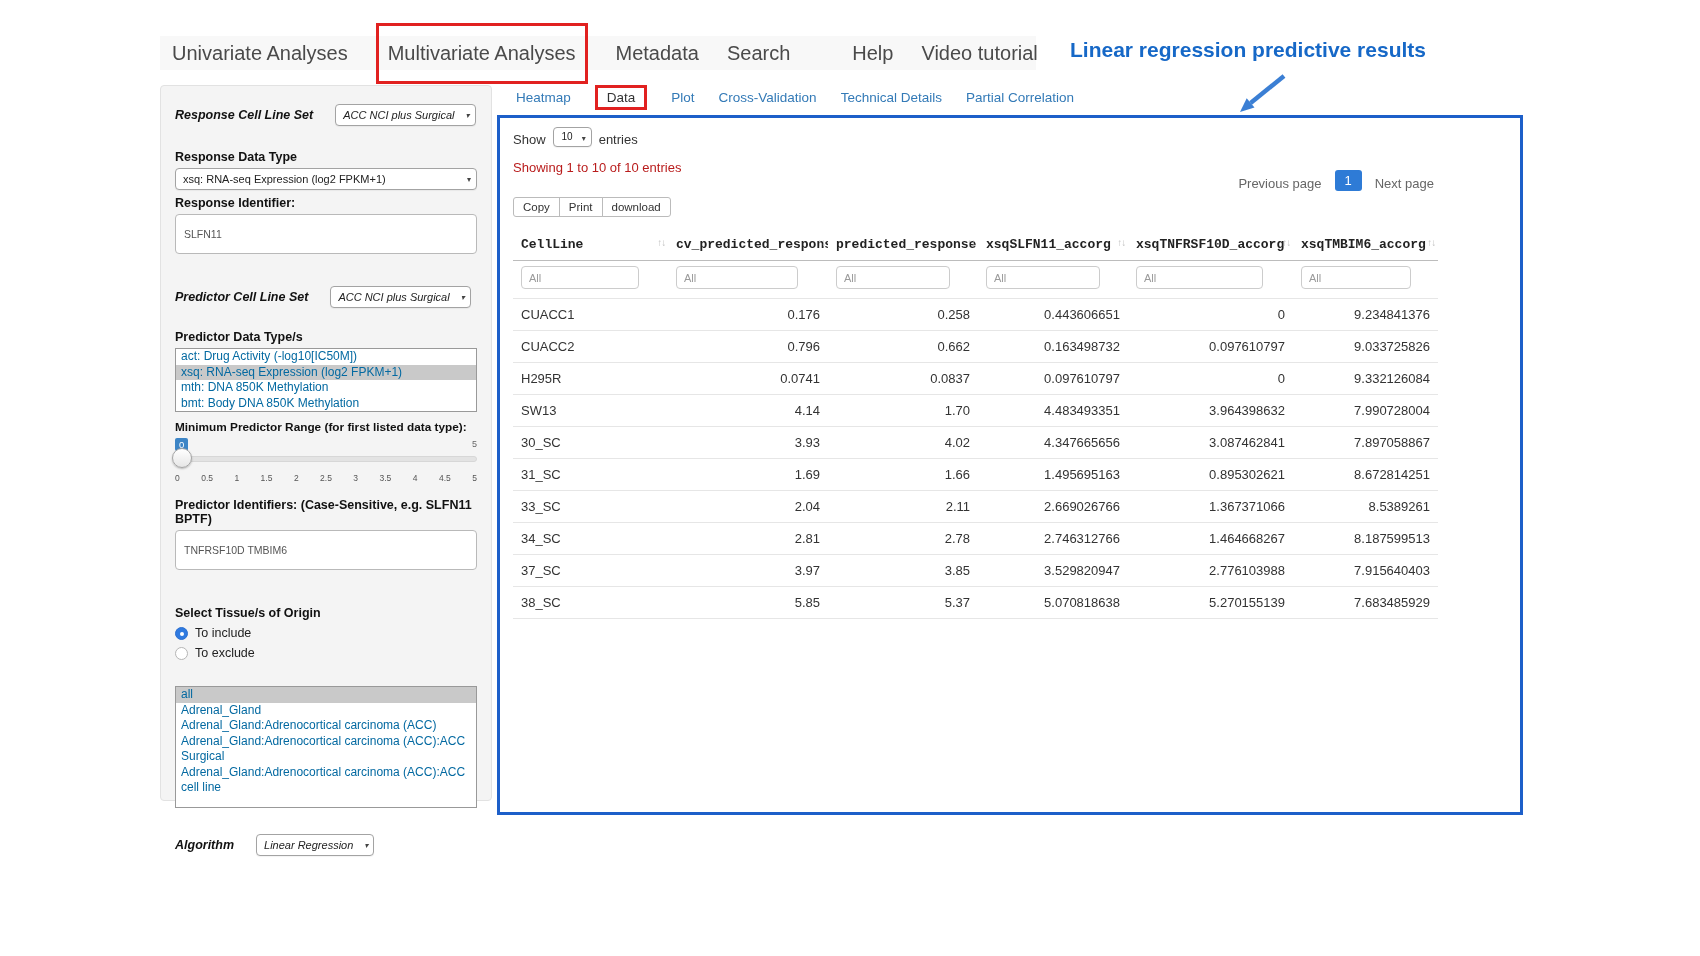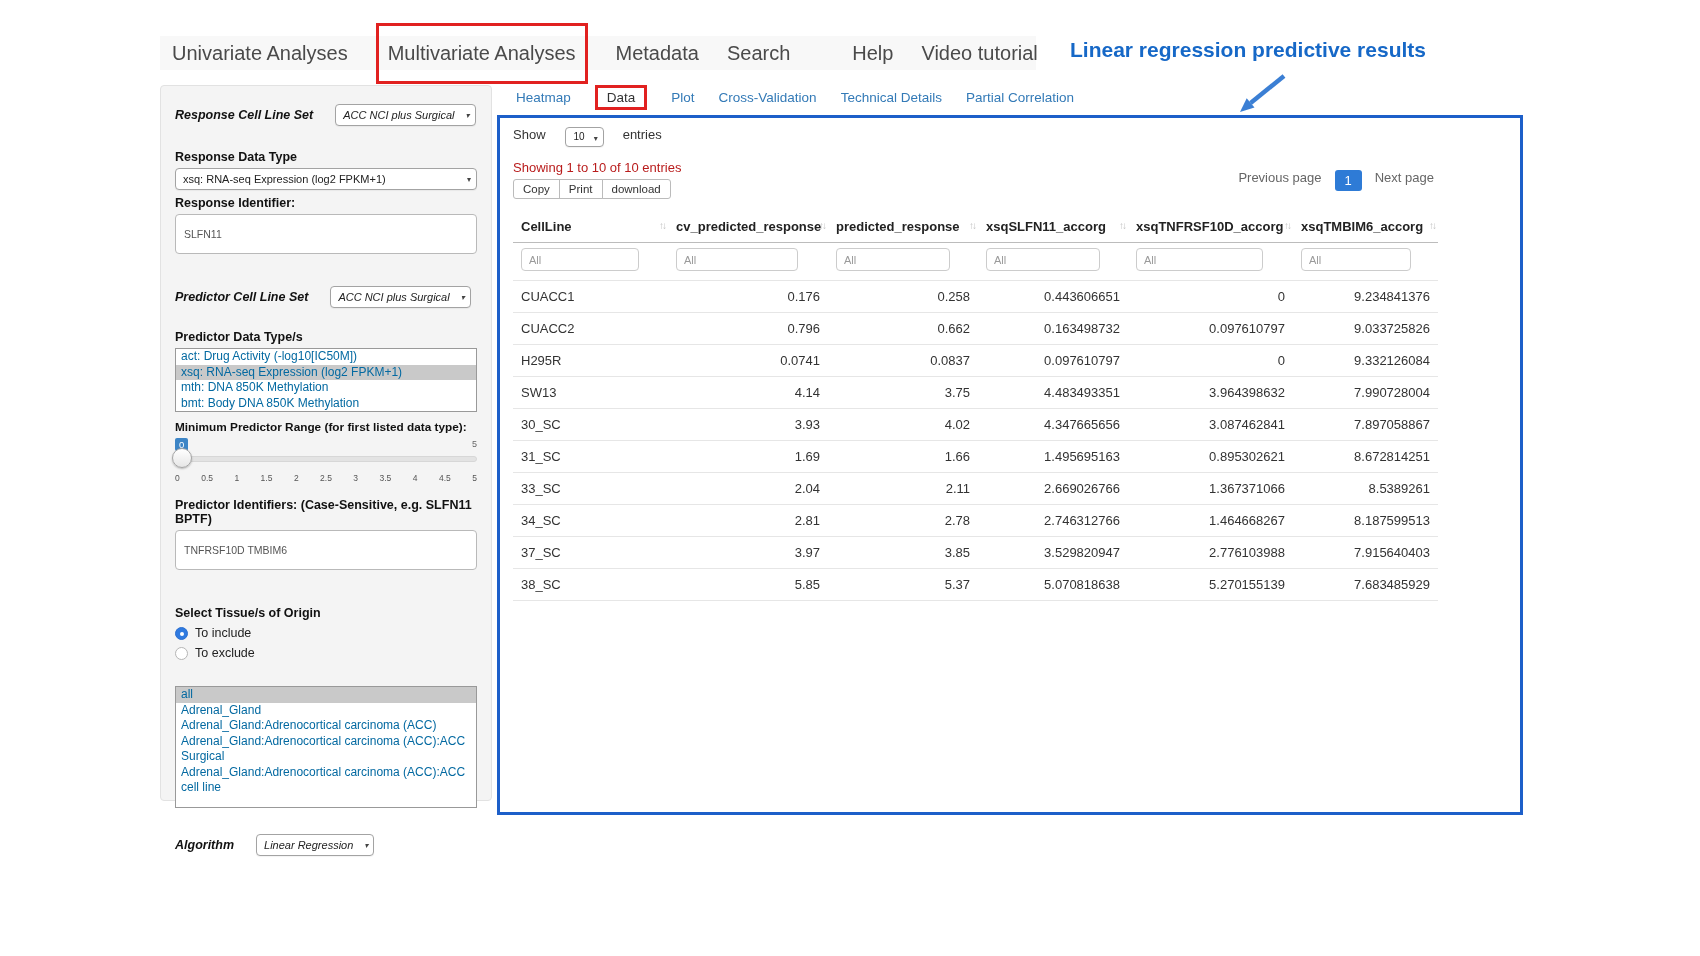--- a/index.html
+++ b/index.html
@@ -46,33 +46,33 @@
   .mt24{margin-top:24px;}.mt26{margin-top:26px;}.mt32{margin-top:32px;}.mt36{margin-top:36px;}
 
   
   .tabs{position:absolute;left:516px;top:85px;display:flex;align-items:center;gap:24px;font-size:13.5px;color:var(--link-blue,#337ab7);}
   .tab{cursor:pointer;white-space:nowrap;}
   .tab.active{color:#333;}
   .tabs .red-box{padding:2px 9px;}
 
   
   .panel{position:absolute;left:497px;top:115px;width:1026px;height:700px;border:3px solid var(--accent-blue,#1d5fc9);background:#fff;padding:9px 13px;}
-  .show-row{display:flex;align-items:flex-start;gap:19px;font-size:13px;color:#333;}
+  .show-row{display:flex;align-items:flex-end;gap:7px;font-size:13px;color:#333;}
   .sel-box.small{padding:2px 18px 2px 8px;font-size:10px;}
   .showing{margin-top:13px;font-size:13px;color:#b91c1c;}
-  .pagination{position:absolute;top:52px;right:86px;display:flex;align-items:flex-start;gap:13px;font-size:13px;color:#666;}
+  .pagination{position:absolute;top:52px;right:86px;display:flex;align-items:flex-end;gap:13px;font-size:13px;color:#666;}
   .page-btn{cursor:pointer;}
   .page-num{background:var(--pagination-active,#2e7bd6);color:#fff;padding:3px 10px;border-radius:3px;cursor:pointer;}
-  .btn-group{margin-top:4px;display:flex;}
+  .btn-group{margin-top:22px;display:flex;}
   .btn-group button{font-size:11.5px;padding:3px 9px;background:#fff;border:1px solid #bbb;color:#333;margin-right:-1px;cursor:pointer;font-family:inherit;}
   .btn-group button:first-child{border-radius:3px 0 0 3px;}
   .btn-group button:last-child{border-radius:0 3px 3px 0;margin-right:0;}
 
   .data-table{margin-top:12px;width:925px;border-collapse:collapse;font-size:13px;table-layout:fixed;}
-  .data-table th{font-weight:bold;text-align:left;padding:8px 22px 8px 8px;border-bottom:1px solid #bcbcbc;position:relative;white-space:nowrap;overflow:hidden;color:#222;}
+  .data-table th{font-weight:bold;text-align:left;padding:8px 22px 8px 8px;border-bottom:1px solid #bcbcbc;position:relative;white-space:nowrap;overflow:hidden;color:#222;font-family:Liberation Mono, monospace;}
   .data-table th:nth-child(1){width:155px;}
   .data-table th:nth-child(2){width:160px;}
   .data-table th:nth-child(3){width:150px;}
   .data-table th:nth-child(4){width:150px;}
   .data-table th:nth-child(5){width:165px;}
   .data-table th:nth-child(6){width:145px;}
   .sort{position:absolute;right:3px;top:9px;font-size:10px;color:#c2c2c2;letter-spacing:-2px;font-weight:normal;}
   .filter-row td{padding:5px 8px 9px 8px;border-bottom:1px solid #e6e6e6;text-align:left;}
   .filter-row input{width:85%;max-width:132px;height:23px;border:1px solid #ccc;border-radius:4px;padding:2px 7px;font-size:11px;font-family:inherit;color:#333;background:#fff;}
   .filter-row input::placeholder{color:#9a9a9a;}
@@ -256,21 +256,21 @@
           <td class="cl">H295R</td>
           <td class="num">0.0741</td>
           <td class="num">0.0837</td>
           <td class="num">0.097610797</td>
           <td class="num">0</td>
           <td class="num">9.332126084</td>
         </tr>
         <tr>
           <td class="cl">SW13</td>
           <td class="num">4.14</td>
-          <td class="num">3.75</td>
+          <td class="num">1.70</td>
           <td class="num">4.483493351</td>
           <td class="num">3.964398632</td>
           <td class="num">7.990728004</td>
         </tr>
         <tr>
           <td class="cl">30_SC</td>
           <td class="num">3.93</td>
           <td class="num">4.02</td>
           <td class="num">4.347665656</td>
           <td class="num">3.087462841</td>

